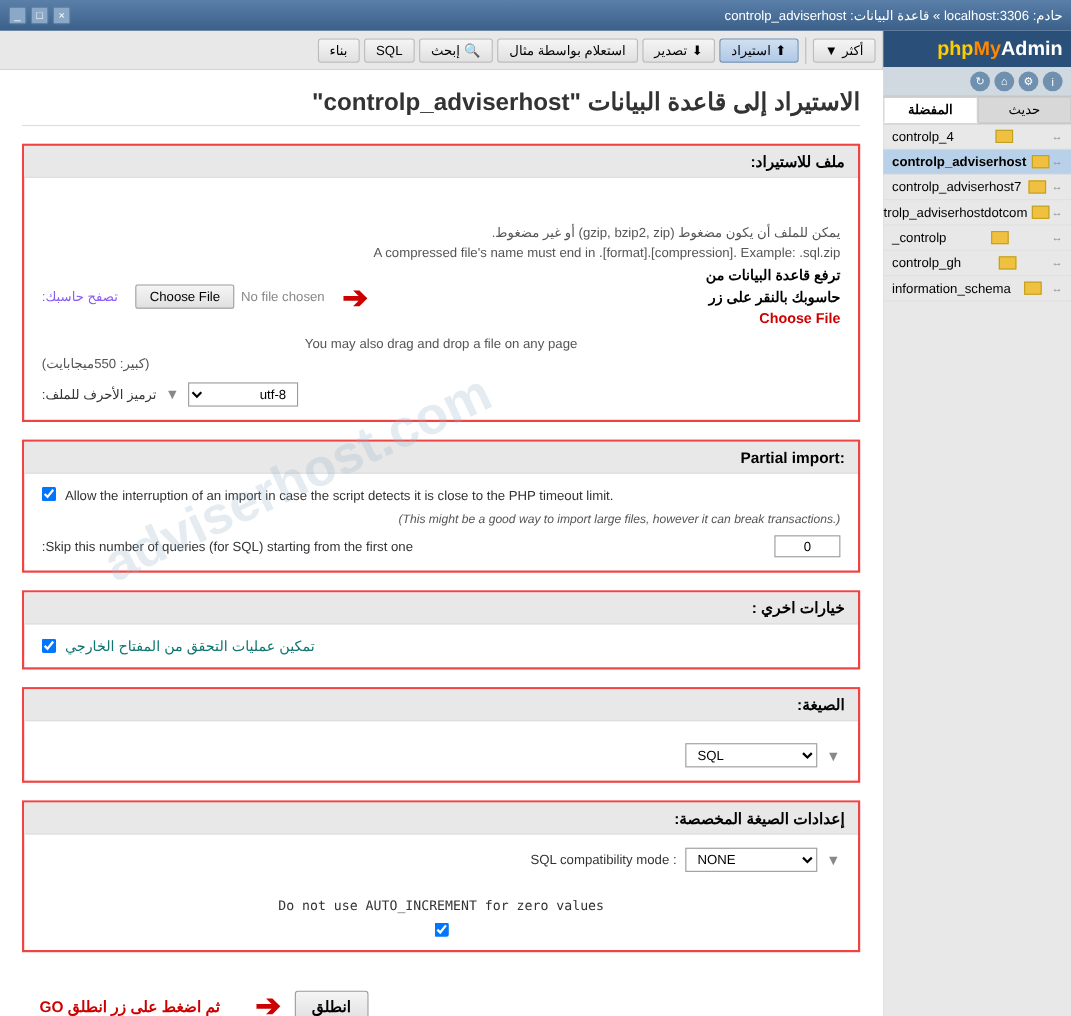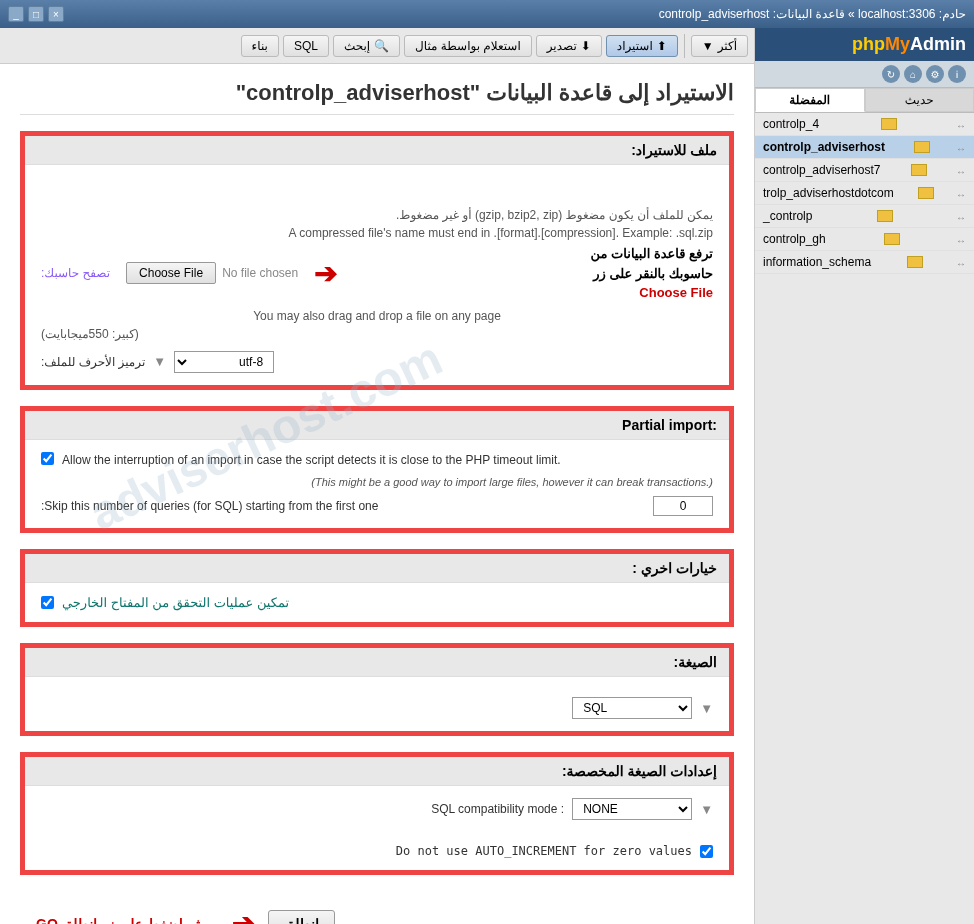--- a/index.html
+++ b/index.html
@@ -20,21 +20,21 @@
     .toolbar-btn.active { background: linear-gradient(to bottom, #d0e0f0, #b0c8e8); border-color: #7090b0; }
     .toolbar-sep { width: 1px; background: #bbb; height: 24px; margin: 0 2px; }
 
     
     .page-content { flex: 1; background: #fff; margin: 0; overflow-y: auto; padding: 16px 20px; }
 
     
     .page-title { font-size: 22px; font-weight: bold; color: #333; text-align: right; direction: rtl; margin-bottom: 16px; border-bottom: 1px solid #ddd; padding-bottom: 8px; }
 
     
-    .section { border: 5px solid #ef4444; margin-bottom: 16px; background: #fff; }
+    .section { border: 2px solid #ef4444; margin-bottom: 16px; background: #fff; }
     .section-header { background: #e8e8e8; border-bottom: 1px solid #ddd; padding: 6px 12px; text-align: right; font-weight: bold; font-size: 14px; direction: rtl; }
     .section-body { padding: 12px 16px; }
 
     
     .file-section { direction: rtl; }
     .file-info { color: #555; font-size: 12px; text-align: right; margin-top: 31px; }
     .compressed-info { color: #555; font-size: 12px; text-align: right; direction: ltr; margin-bottom: 6px; }
     .file-input-wrapper { display: flex; align-items: center; gap: 6px; }
     .choose-file-btn { background: linear-gradient(to bottom, #f5f5f5, #e0e0e0); border: 1px solid #999; padding: 3px 12px; cursor: pointer; font-size: 12px; border-radius: 2px; }
     .no-file-text { color: #888; font-size: 12px; }
@@ -56,36 +56,36 @@
     .skip-label { color: #333; font-size: 12px; }
 
     
     .format-select-row { display: flex; align-items: center; justify-content: flex-end; gap: 8px; margin-top: 8px; }
     .format-select { border: 1px solid #999; padding: 2px 6px; font-size: 12px; background: #fff; min-width: 120px; }
 
     
     .custom-row { display: flex; align-items: center; justify-content: flex-end; gap: 8px; margin-bottom: 24px; }
     .custom-select { border: 1px solid #999; padding: 2px 6px; font-size: 12px; background: #fff; min-width: 120px; }
     .custom-label { color: #333; font-size: 12px; }
-    .auto-increment-row { display: flex; align-items: center; justify-content: flex-end; gap: 8px; }
+    .auto-increment-row { display: flex; align-items: center; justify-content: flex-end; gap: 8px; flex-direction: column; }
     .auto-increment-label { color: #333; font-size: 12px; font-family: monospace; }
 
     
     .other-options { direction: rtl; }
     .other-checkbox-row { display: flex; align-items: center; justify-content: flex-end; gap: 8px; }
     .other-label { color: #0f766e; font-size: 13px; }
 
     
     .footer-section { padding: 16px; text-align: center; }
     .footer-annotation { color: #cc0000; font-weight: bold; font-size: 14px; direction: rtl; display: inline-flex; align-items: center; gap: 8px; margin-right: 20px; }
     .go-btn { background: linear-gradient(to bottom, #f5f5f5, #e0e0e0); border: 1px solid #999; padding: 5px 15px; cursor: pointer; font-size: 14px; border-radius: 3px; font-weight: bold; color: #000; }
     .footer-row { display: flex; align-items: center; justify-content: flex-end; gap: 12px; direction: rtl; }
 
     
-    .sidebar { width: 220px; background: #e8e8e8; border-left: 1px solid #ccc; display: flex; flex-direction: column; }
+    .sidebar { width: 172px; background: #e8e8e8; border-left: 1px solid #ccc; display: flex; flex-direction: column; }
     .phpmyadmin-logo { color: #fff; font-size: 18px; font-weight: bold; padding: 6px 8px; background: #2a4f78; text-align: right; }
     .phpmyadmin-logo span.php { color: #ffcc00; }
     .phpmyadmin-logo span.my { color: #ff8800; }
     .phpmyadmin-logo span.admin { color: #fff; }
     .sidebar-icons { display: flex; align-items: center; justify-content: flex-end; gap: 4px; padding: 4px 8px; background: #d0d8e0; border-bottom: 1px solid #bbb; }
     .sidebar-icon { width: 18px; height: 18px; background: #7090b0; border-radius: 50%; display: flex; align-items: center; justify-content: center; color: #fff; font-size: 10px; cursor: pointer; }
     .sidebar-tabs { display: flex; direction: rtl; border-bottom: 1px solid #bbb; }
     .sidebar-tab { flex: 1; padding: 4px 8px; font-size: 12px; text-align: center; cursor: pointer; background: #d8d8d8; border: 1px solid #ccc; }
     .sidebar-tab.active { background: #fff; border-bottom-color: #fff; font-weight: bold; }
     .db-list { list-style: none; padding: 0; margin: 0; }

